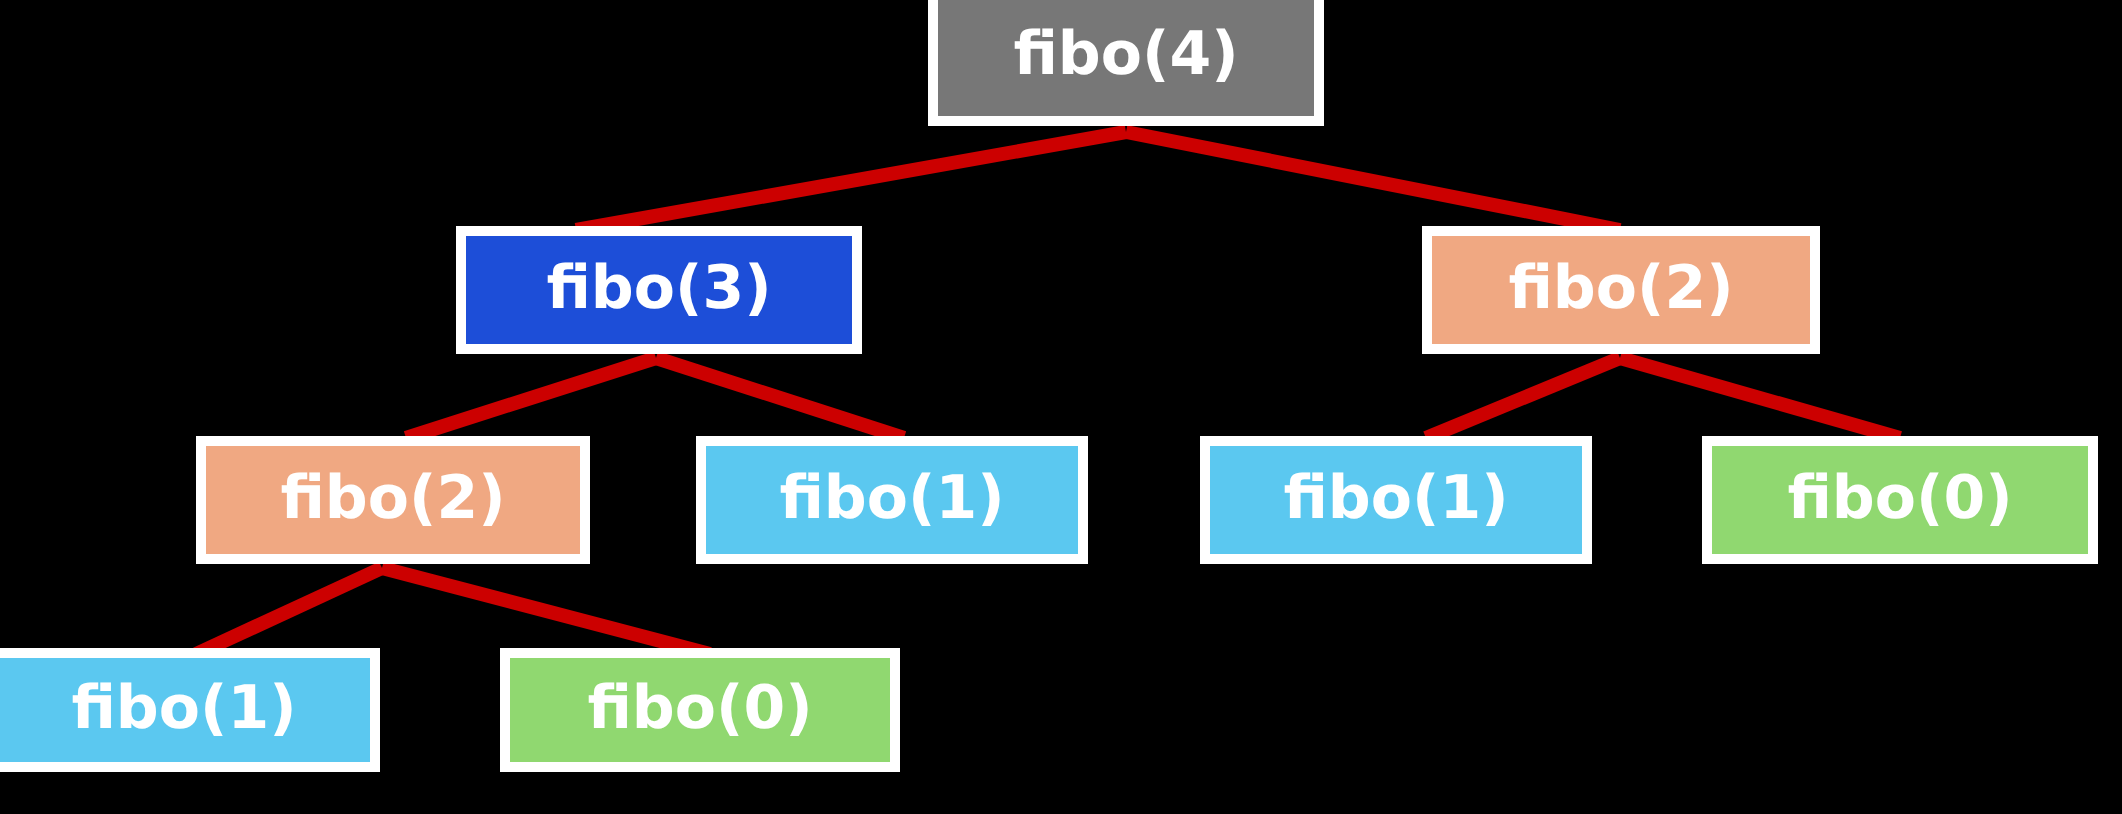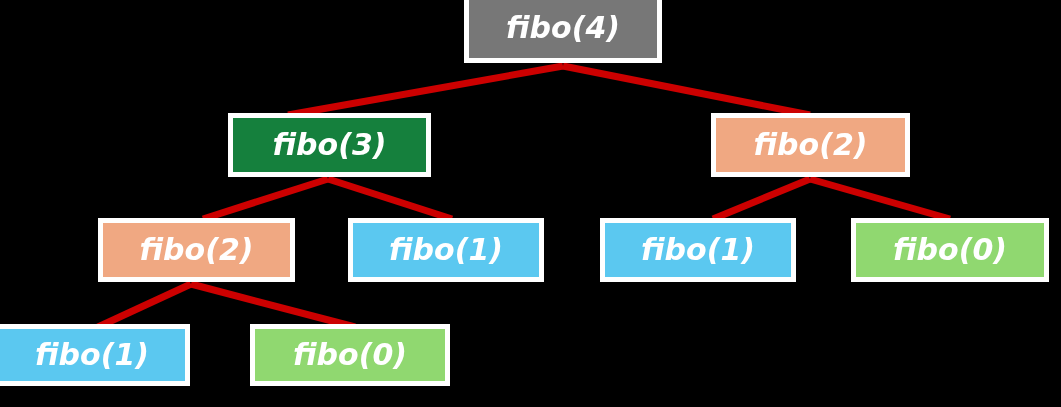--- a/index.html
+++ b/index.html
@@ -7,21 +7,20 @@
     padding: 0;
     background: #000000;
   }
   #diagram {
     position: relative;
     width: 1061px;
     height: 407px;
     background: #000000;
     overflow: hidden;
     font-family: "DejaVu Sans", sans-serif;
-    font-style: italic;
   }
   #edges {
     position: absolute;
     left: 0;
     top: 0;
     width: 1061px;
     height: 407px;
     pointer-events: none;
   }
   .node {
@@ -54,21 +53,21 @@
       <line x1="328" y1="179" x2="452" y2="219" stroke="#cc0000" stroke-width="7" stroke-linecap="butt"></line>
       <line x1="810" y1="179" x2="713" y2="219" stroke="#cc0000" stroke-width="7" stroke-linecap="butt"></line>
       <line x1="810" y1="179" x2="950" y2="219" stroke="#cc0000" stroke-width="7" stroke-linecap="butt"></line>
       <line x1="191" y1="284" x2="98" y2="327" stroke="#cc0000" stroke-width="7" stroke-linecap="butt"></line>
       <line x1="191" y1="284" x2="355" y2="327" stroke="#cc0000" stroke-width="7" stroke-linecap="butt"></line>
     </svg>
   <div id="node-layer">
       <div class="node" style="left: 464px; top: -8px; width: 198px; height: 71px; background: rgb(119, 119, 119); border-color: rgb(255, 255, 255);">
         <span class="node-label" style="color: rgb(255, 255, 255);">fibo(4)</span>
       </div>
-      <div class="node" style="left: 228px; top: 113px; width: 203px; height: 64px; background: #15803d; border-color: rgb(255, 255, 255);">
+      <div class="node" style="left: 228px; top: 113px; width: 203px; height: 64px; background: #1d4ed8; border-color: rgb(255, 255, 255);">
         <span class="node-label" style="color: rgb(255, 255, 255);">fibo(3)</span>
       </div>
       <div class="node" style="left: 711px; top: 113px; width: 199px; height: 64px; background: rgb(240, 168, 130); border-color: rgb(255, 255, 255);">
         <span class="node-label" style="color: rgb(255, 255, 255);">fibo(2)</span>
       </div>
       <div class="node" style="left: 98px; top: 218px; width: 197px; height: 64px; background: rgb(240, 168, 130); border-color: rgb(255, 255, 255);">
         <span class="node-label" style="color: rgb(255, 255, 255);">fibo(2)</span>
       </div>
       <div class="node" style="left: 348px; top: 218px; width: 196px; height: 64px; background: rgb(91, 200, 240); border-color: rgb(255, 255, 255);">
         <span class="node-label" style="color: rgb(255, 255, 255);">fibo(1)</span>

